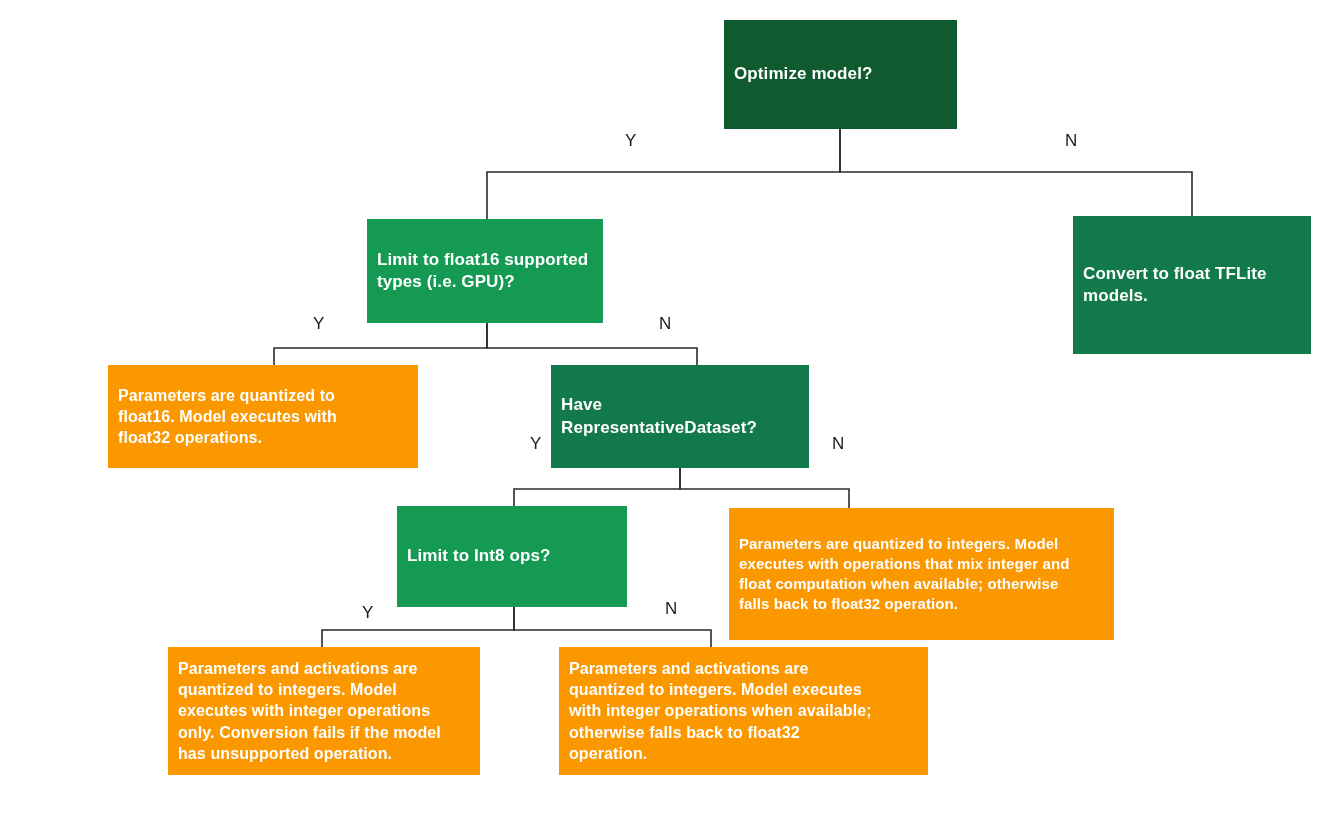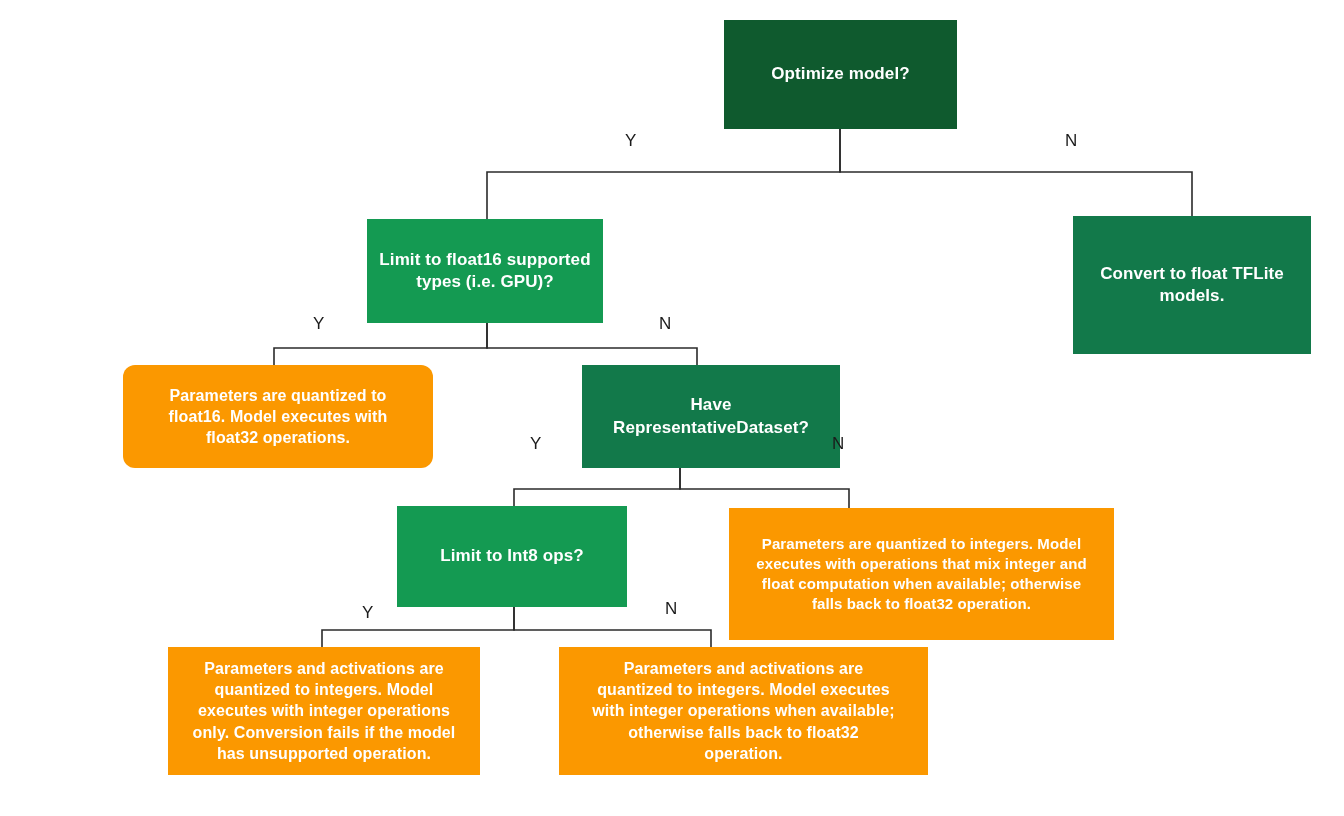--- a/index.html
+++ b/index.html
@@ -25,21 +25,20 @@
     width: 1344px;
     height: 816px;
     pointer-events: none;
   }
   .node {
     position: absolute;
     box-sizing: border-box;
     display: flex;
     align-items: center;
     justify-content: center;
-    text-align: center;
     color: #ffffff;
     font-weight: bold;
     line-height: 1.32;
     padding: 4px 10px;
     letter-spacing: 0.1px;
   }
   .node .node-label {
     display: block;
     width: 100%;
     white-space: pre-line;
@@ -73,26 +72,26 @@
         <span class="node-label">Optimize model?</span>
       </div>
       <div class="node" style="left: 367px; top: 219px; width: 236px; height: 104px; background: rgb(20, 154, 82); font-size: 17px;">
         <span class="node-label">Limit to float16 supported
 types (i.e. GPU)?</span>
       </div>
       <div class="node" style="left: 1073px; top: 216px; width: 238px; height: 138px; background: rgb(18, 121, 74); font-size: 17px;">
         <span class="node-label">Convert to float TFLite
 models.</span>
       </div>
-      <div class="node" style="left: 123px; top: 365px; width: 310px; height: 103px; background: rgb(251, 152, 0); font-size: 16px; border-radius: 12px;">
+      <div class="node" style="left: 108px; top: 365px; width: 310px; height: 103px; background: rgb(251, 152, 0); font-size: 16px;">
         <span class="node-label">Parameters are quantized to
 float16. Model executes with
 float32 operations.</span>
       </div>
-      <div class="node" style="left: 582px; top: 365px; width: 258px; height: 103px; background: rgb(18, 121, 74); font-size: 17px;">
+      <div class="node" style="left: 551px; top: 365px; width: 258px; height: 103px; background: rgb(18, 121, 74); font-size: 17px;">
         <span class="node-label">Have
 RepresentativeDataset?</span>
       </div>
       <div class="node" style="left: 397px; top: 506px; width: 230px; height: 101px; background: rgb(20, 154, 82); font-size: 17px;">
         <span class="node-label">Limit to Int8 ops?</span>
       </div>
       <div class="node" style="left: 729px; top: 508px; width: 385px; height: 132px; background: rgb(251, 152, 0); font-size: 15px;">
         <span class="node-label">Parameters are quantized to integers. Model
 executes with operations that mix integer and
 float computation when available; otherwise

